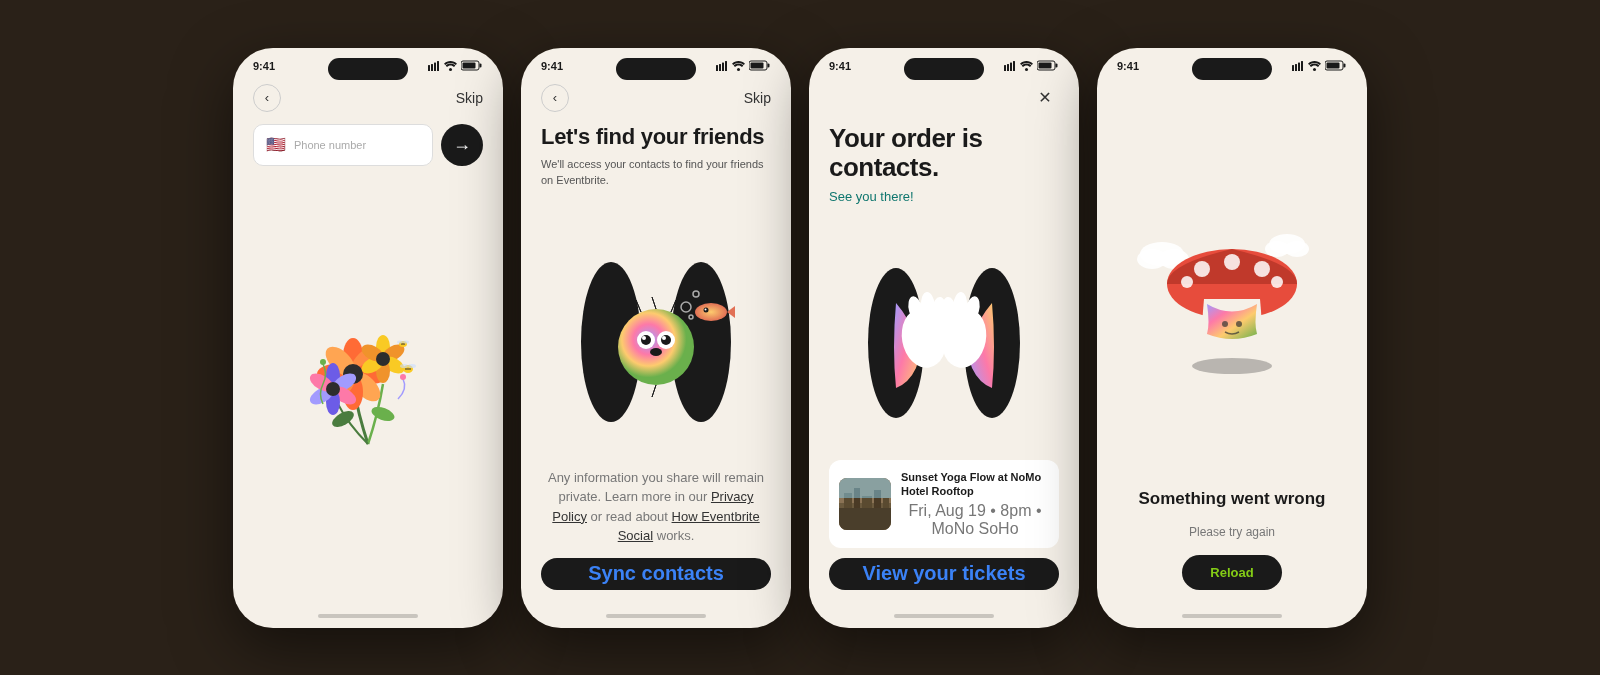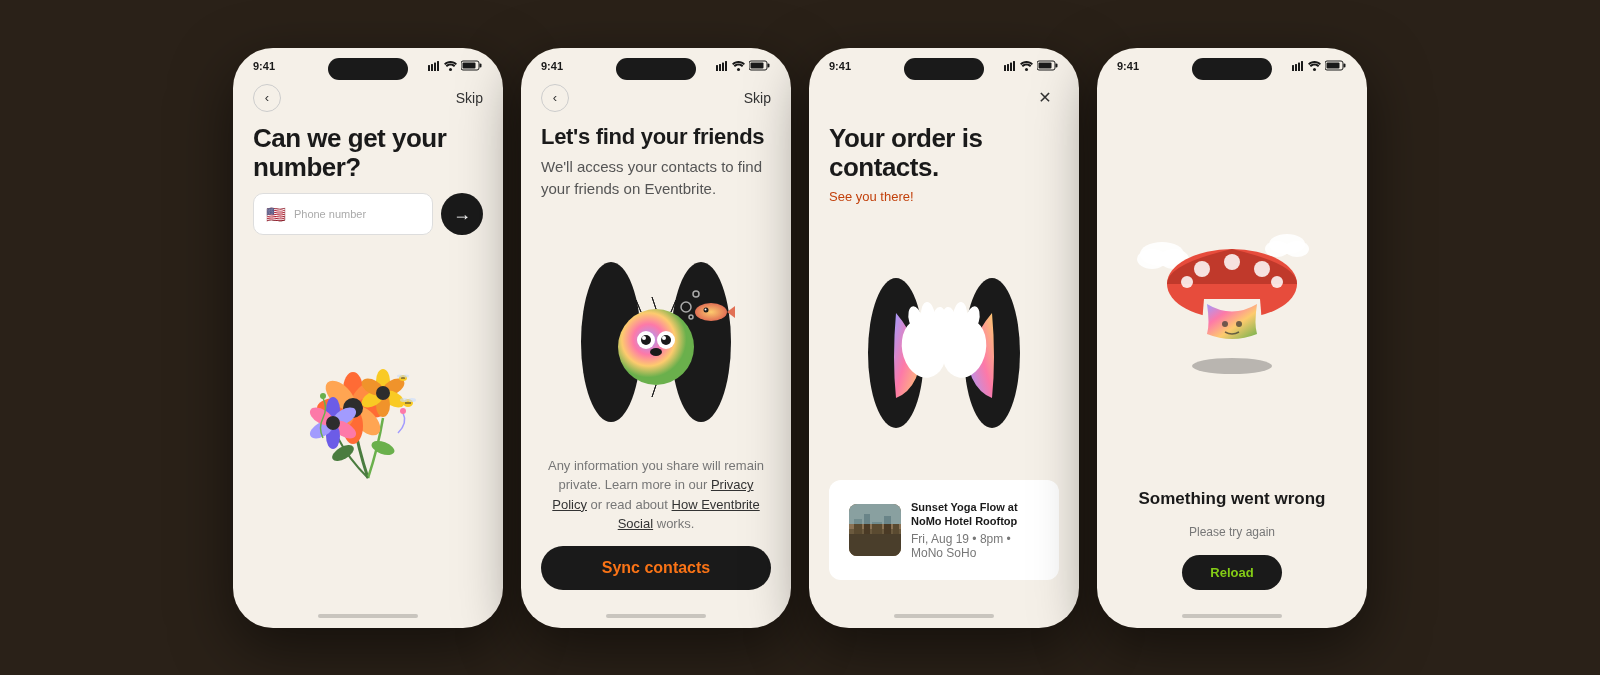--- a/index.html
+++ b/index.html
@@ -155,96 +155,97 @@
 
     
     .phone2-title {
       font-size: 22px;
       font-weight: 800;
       color: #1a1a1a;
       margin-bottom: 6px;
       letter-spacing: -0.3px;
     }
     .phone2-subtitle {
-      font-size: 15px;
+      font-size: 11px;
       color: #555;
       line-height: 1.5;
       margin-bottom: 8px;
     }
     .bottom-section {
       margin-top: auto;
     }
     .privacy-text {
       font-size: 13px;
       color: #777;
       text-align: center;
       line-height: 1.5;
       margin-bottom: 12px;
     }
     .privacy-link {
       color: #333;
       text-decoration: underline;
     }
     .primary-btn {
       width: 100%;
-      height: 44px;
+      height: 32px;
       background: #1a1a1a;
       border-radius: 24px;
       display: flex;
       align-items: center;
       justify-content: center;
-      color: #f97316;
-      font-size: 16px;
+      color: #3b82f6;
+      font-size: 20px;
       font-weight: 600;
       cursor: pointer;
     }
 
     
     .phone3-title {
       font-size: 26px;
       font-weight: 800;
       color: #1a1a1a;
       line-height: 1.15;
       margin-bottom: 6px;
       letter-spacing: -0.5px;
     }
     .phone3-subtitle {
       font-size: 13px;
-      color: #c2410c;
+      color: #0f766e;
       margin-bottom: 12px;
     }
     .event-card {
       display: flex;
       align-items: center;
       gap: 10px;
       background: #fff;
       border-radius: 12px;
-      padding: 20px;
+      padding: 10px;
       margin-bottom: 10px;
       margin-top: auto;
     }
     .event-thumb {
       width: 52px;
       height: 52px;
       border-radius: 8px;
       background: linear-gradient(135deg, #8B7355 0%, #a0876a 100%);
       overflow: hidden;
       flex-shrink: 0;
     }
     .event-info { flex: 1; }
     .event-title {
       font-size: 11px;
       font-weight: 700;
       color: #1a1a1a;
       line-height: 1.3;
       margin-bottom: 3px;
     }
     .event-meta {
-      font-size: 12px;
+      font-size: 16px;
       color: #777;
+      text-align: center;
     }
     .close-btn {
       width: 28px;
       height: 28px;
       display: flex;
       align-items: center;
       justify-content: center;
       cursor: pointer;
       font-size: 16px;
       color: #333;
@@ -316,21 +317,20 @@
             <rect x="1.5" y="2.5" width="13" height="6" rx="1" fill="#1a1a1a"></rect>
             <rect x="18.5" y="3.5" width="2" height="4" rx="1" fill="#1a1a1a"></rect>
           </svg>
       </span>
     </div>
     <div class="nav-bar">
       <div class="nav-btn">‹</div>
       <span class="skip-text">Skip</span>
     </div>
     <div class="phone-content">
-      <div class="phone1-title">Can we get your number?</div>
       <div class="phone-input-row">
         <div class="input-field">
           <span class="flag-icon">🇺🇸</span>
           <span class="input-text">Phone number</span>
         </div>
         <div class="arrow-btn">
           <span>→</span>
         </div>
       </div>
       <div class="illustration-area">
@@ -577,20 +577,21 @@
             <rect x="0" y="30" width="52" height="22" fill="rgba(0,0,0,0.3)"></rect>
 
             <rect x="0" y="0" width="52" height="20" fill="#87CEEB" opacity="0.5"></rect>
           </svg>
         </div>
         <div class="event-info">
           <div class="event-title">Sunset Yoga Flow at NoMo Hotel Rooftop</div>
           <div class="event-meta">Fri, Aug 19 • 8pm • MoNo SoHo</div>
         </div>
       </div>
+      <div class="primary-btn">View your tickets</div>
     </div>
     <div class="bottom-bar"></div>
   </div>
 
   <div class="phone">
     <div class="dynamic-island"></div>
     <div class="status-bar">
       <span>9:41</span>
       <span style="width:80px"></span>
       <span class="status-icons">

